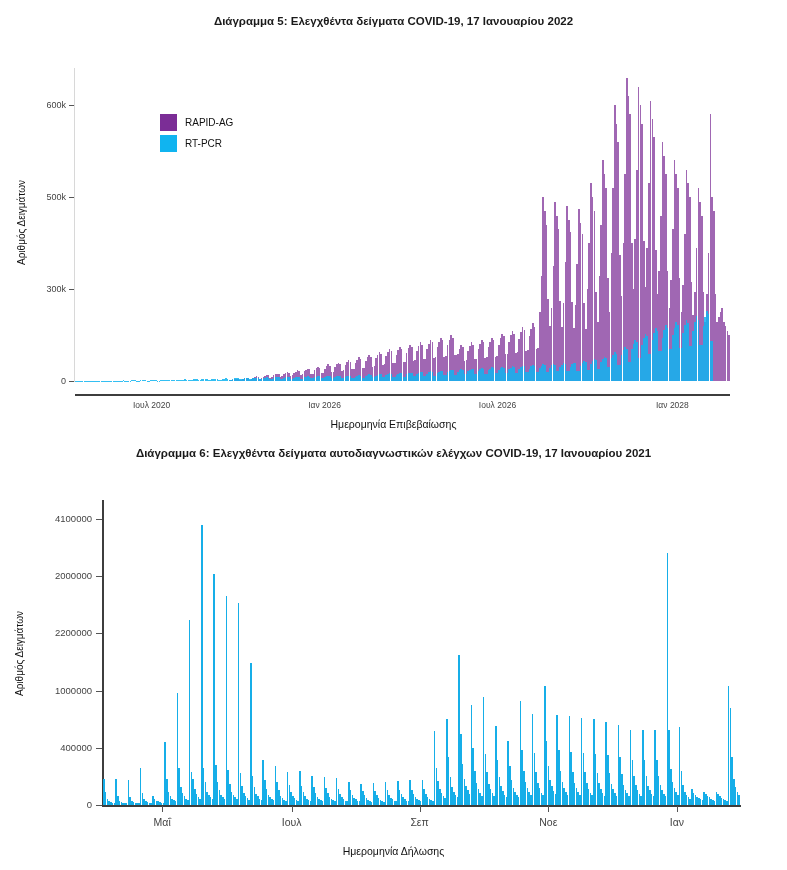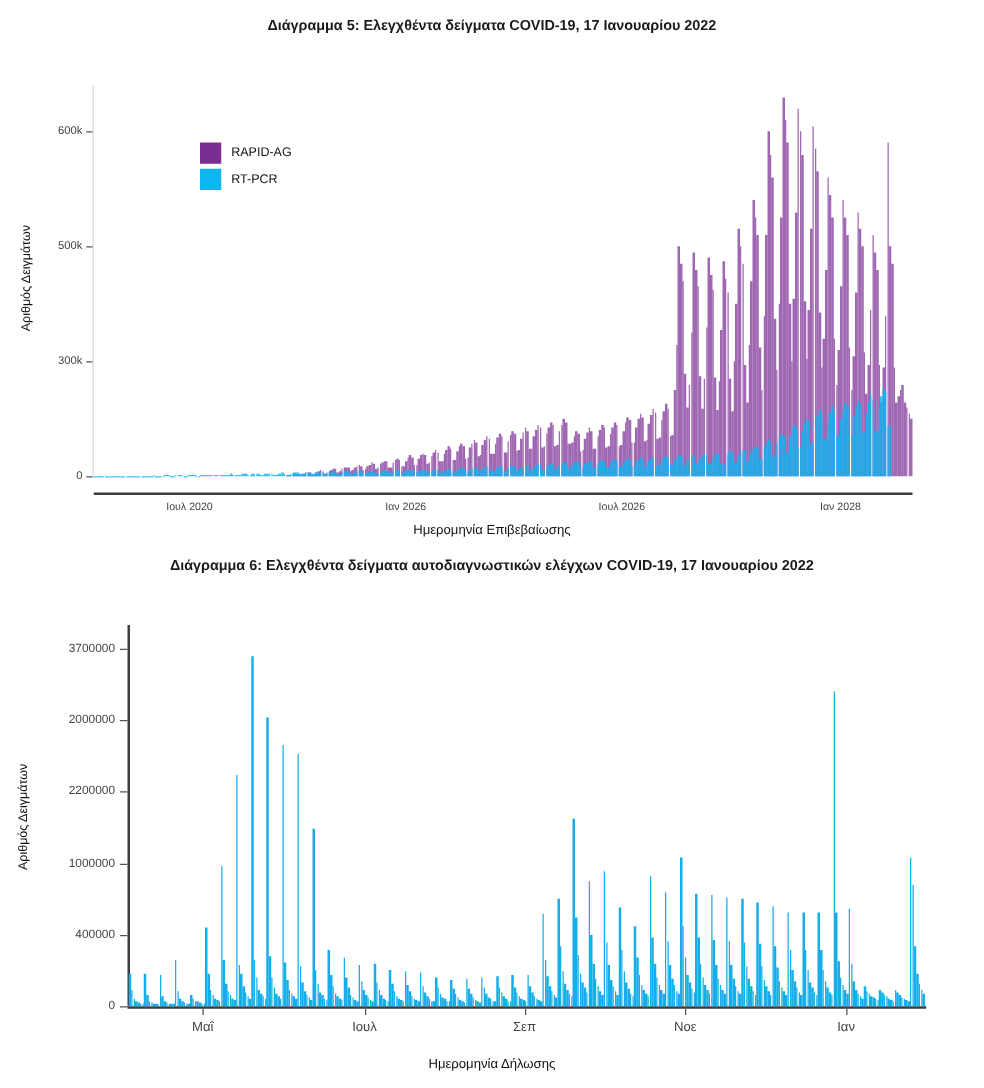--- a/index.html
+++ b/index.html
@@ -858,38 +858,38 @@
         </div>
         <div class="legend-row">
           <span class="legend-swatch" id="sw-pcr" style="background: rgb(16, 180, 240);"></span>
           <span class="legend-label">RT-PCR</span>
         </div>
       </div>
     </div>
   </div>
 
   <div class="figure" id="figure-6">
-    <div class="fig-title" id="fig6-title">Διάγραμμα 6: Ελεγχθέντα δείγματα αυτοδιαγνωστικών ελέγχων COVID-19, 17 Ιανουαρίου 2022</div>
+    <div class="fig-title" id="fig6-title">Διάγραμμα 6: Ελεγχθέντα δείγματα αυτοδιαγνωστικών ελέγχων COVID-19, 17 Ιανουαρίου 2021</div>
 
     <div class="plot-wrap">
       <div id="c6-axis-left"></div>
       <div id="c6-axis-bottom"></div>
 
       <div id="c6-yticks">
           <div class="ytick" style="top:345.0px;width:92px;left:0;font-size:9.5px;">0</div>
           <div class="ytick-mark" style="left:96px;top:345.0px;width:6px;"></div>
           <div class="ytick" style="top:287.7px;width:92px;left:0;font-size:9.5px;">400000</div>
           <div class="ytick-mark" style="left:96px;top:287.7px;width:6px;"></div>
           <div class="ytick" style="top:230.4px;width:92px;left:0;font-size:9.5px;">1000000</div>
           <div class="ytick-mark" style="left:96px;top:230.4px;width:6px;"></div>
           <div class="ytick" style="top:173.1px;width:92px;left:0;font-size:9.5px;">2200000</div>
           <div class="ytick-mark" style="left:96px;top:173.1px;width:6px;"></div>
           <div class="ytick" style="top:115.8px;width:92px;left:0;font-size:9.5px;">2000000</div>
           <div class="ytick-mark" style="left:96px;top:115.8px;width:6px;"></div>
-          <div class="ytick" style="top:58.5px;width:92px;left:0;font-size:9.5px;">3700000</div>
+          <div class="ytick" style="top:58.5px;width:92px;left:0;font-size:9.5px;">4100000</div>
           <div class="ytick-mark" style="left:96px;top:58.5px;width:6px;"></div>
         </div>
       <div id="c6-xticks">
           <div class="xtick-mark" style="left:162.2px;top:346px;height:6px;"></div>
           <div class="xtick" style="left:162.2px;top:357px;font-size:10.5px;">Μαΐ</div>
           <div class="xtick-mark" style="left:291.6px;top:346px;height:6px;"></div>
           <div class="xtick" style="left:291.6px;top:357px;font-size:10.5px;">Ιουλ</div>
           <div class="xtick-mark" style="left:419.6px;top:346px;height:6px;"></div>
           <div class="xtick" style="left:419.6px;top:357px;font-size:10.5px;">Σεπ</div>
           <div class="xtick-mark" style="left:548.3px;top:346px;height:6px;"></div>

